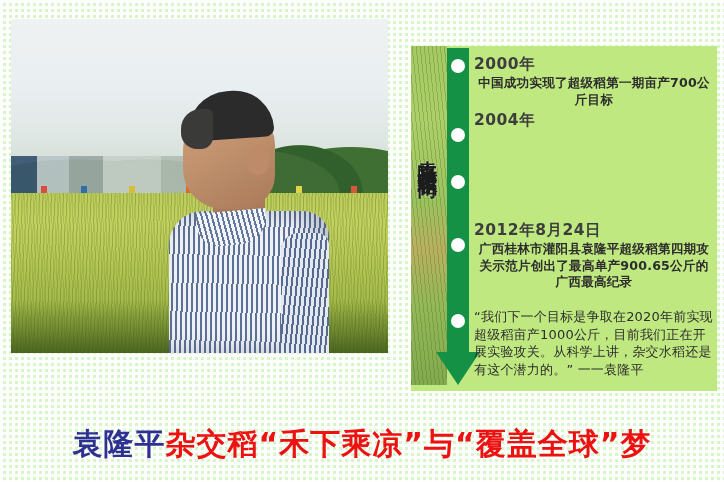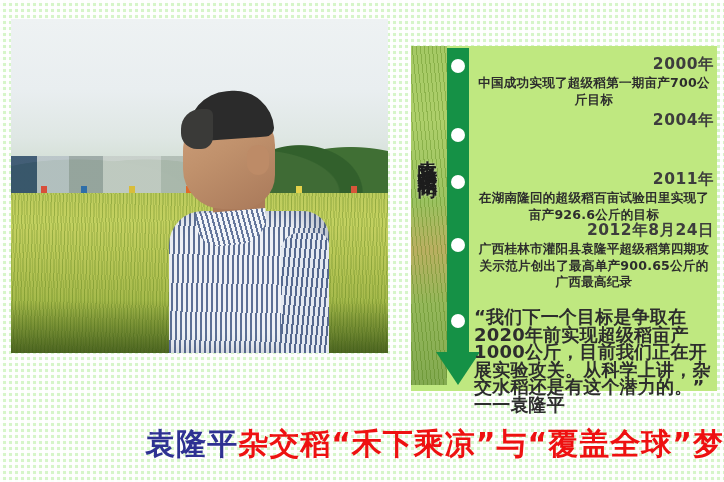--- a/index.html
+++ b/index.html
@@ -263,50 +263,49 @@
     left: 474px;
     width: 240px;
   }
   .entry-title {
     font-size: 15.5px;
     font-weight: bold;
     color: #3d3d3d;
     letter-spacing: 0.5px;
     line-height: 19px;
     margin: 0 0 1px 0;
-    text-align: right;
   }
   .entry-body {
     font-size: 12.6px;
     font-weight: bold;
     color: #2d2d2d;
     line-height: 16.5px;
     margin: 0;
     letter-spacing: 0.2px;
     text-align: center;
   }
   .quote {
     position: absolute;
     left: 474px;
     top: 308px;
     width: 242px;
-    font-size: 18px;
-    font-weight: bold;
+    font-size: 13px;
+    font-weight: normal;
     color: #2d2d2d;
     line-height: 17.5px;
     letter-spacing: 0.2px;
   }
 
   
   #caption {
     position: absolute;
     left: 0;
     top: 424px;
     width: 724px;
-    text-align: right;
+    text-align: center;
     font-size: 30px;
     font-weight: bold;
     letter-spacing: 1px;
     white-space: nowrap;
   }
   #caption .name {
     color: #2e3192;
   }
   #caption .rest {
     color: #ee1111;
@@ -358,24 +357,20 @@
 
   <div class="entry" style="top:55px">
     <p class="entry-title">2000年</p>
     <p class="entry-body">中国成功实现了超级稻第一期亩产700公斤目标</p>
   </div>
 
   <div class="entry" style="top:111px">
     <p class="entry-title">2004年</p>
   </div>
 
-  <div class="entry" style="top:170px">
-    <p class="entry-title">2011年</p>
-    <p class="entry-body">在湖南隆回的超级稻百亩试验田里实现了亩产926.6公斤的目标</p>
-  </div>
 
   <div class="entry" style="top:221px">
     <p class="entry-title">2012年8月24日</p>
     <p class="entry-body">广西桂林市灌阳县袁隆平超级稻第四期攻关示范片创出了最高单产900.65公斤的广西最高纪录</p>
   </div>
 
   <div class="quote">“我们下一个目标是争取在2020年前实现超级稻亩产1000公斤，目前我们正在开展实验攻关。从科学上讲，杂交水稻还是有这个潜力的。” 一一袁隆平</div>
 
   <div id="caption">
     <span class="name">袁隆平</span><span class="rest">杂交稻“禾下乘凉”与“覆盖全球”梦</span>

